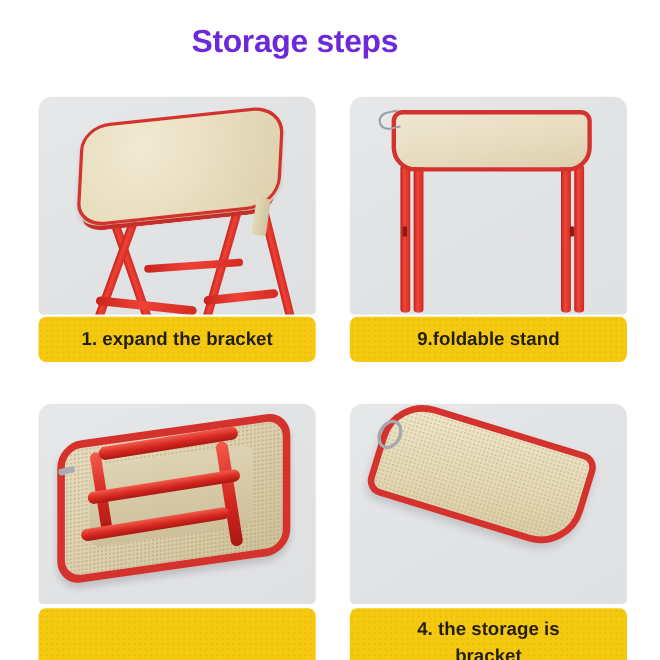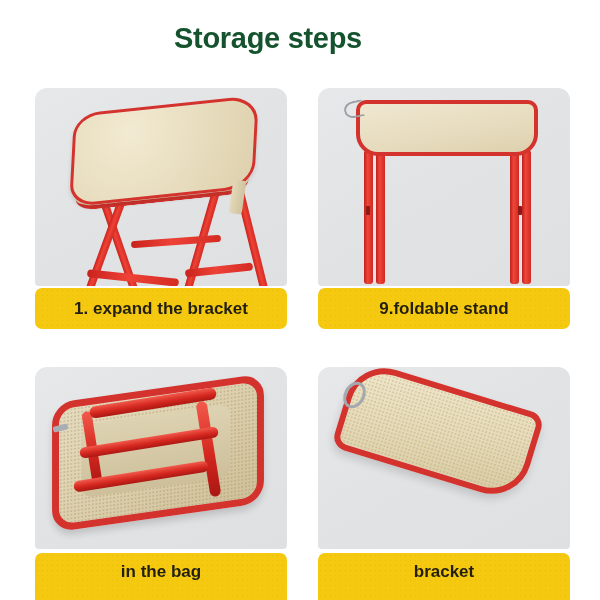--- a/index.html
+++ b/index.html
@@ -17,21 +17,21 @@
 
   
   .page-title {
     position: absolute;
     top: 22px;
     left: 0;
     width: 536px;
     text-align: center;
     font-size: 29px;
     font-weight: bold;
-    color: #14532d;
+    color: #6d28d9;
     letter-spacing: -0.3px;
     font-family: "Liberation Sans", sans-serif;
   }
 
   
   .panel-grid {
     position: absolute;
     top: 88px;
     left: 35px;
     width: 528px;
@@ -322,29 +322,29 @@
         <div class="p3-inner"></div>
         <div class="p3-clip"></div>
         <div class="p3-frame-bar p3-f4"></div>
         <div class="p3-frame-bar p3-f5"></div>
         <div class="p3-frame-bar p3-f1"></div>
         <div class="p3-frame-bar p3-f2"></div>
         <div class="p3-frame-bar p3-f3"></div>
       </div>
     </div>
     <div class="caption two-line">
-      <span>in the bag</span>
     </div>
   </div>
 
   <div class="panel two-line">
     <div class="panel-photo">
       <div class="p4-wrap">
         <div class="p4-bag"></div>
         <div class="p4-hook"></div>
       </div>
     </div>
     <div class="caption two-line">
+      <span>4. the storage is</span>
       <span>bracket</span>
     </div>
   </div>
 
 </div>
 
 </body></html>

